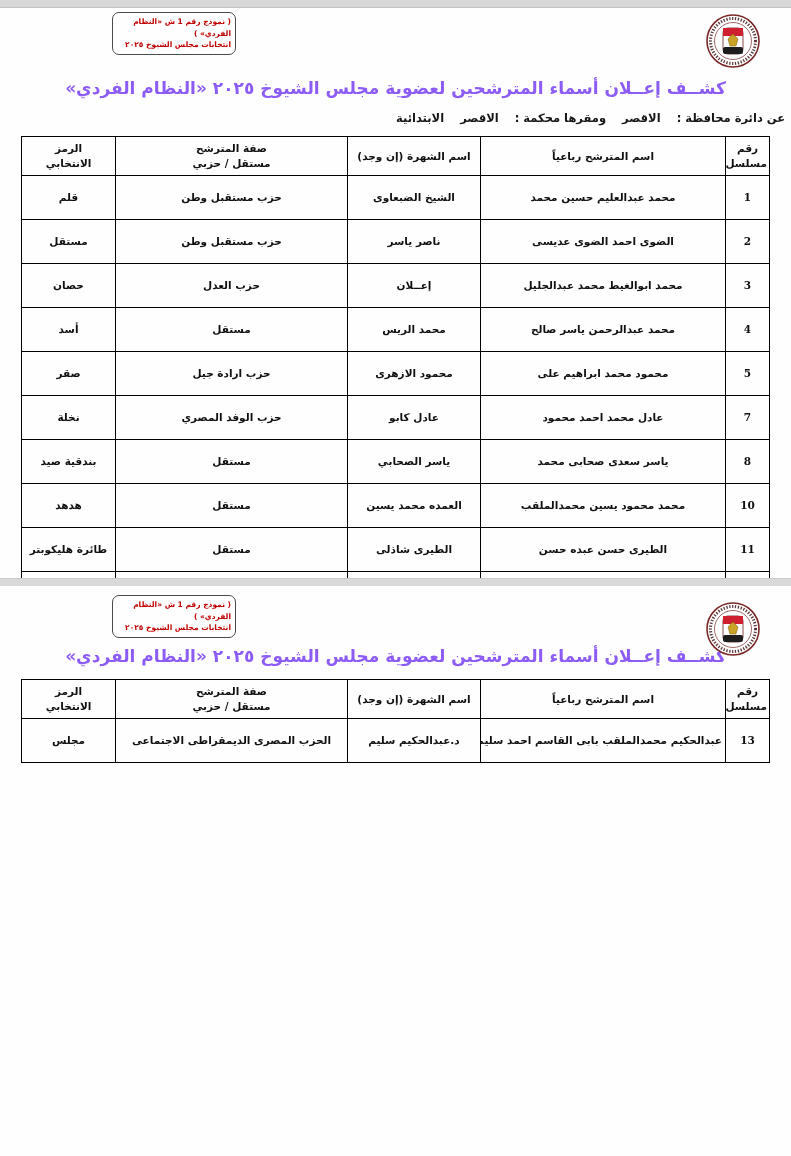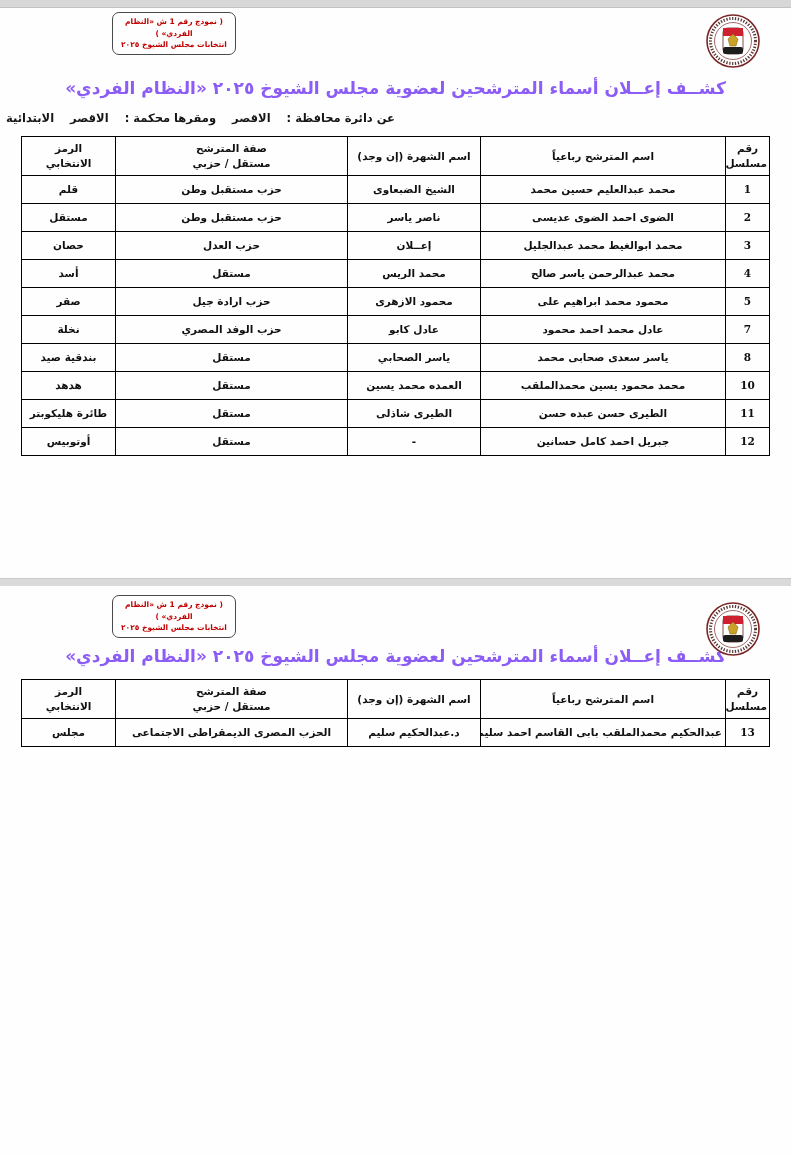--- a/index.html
+++ b/index.html
@@ -24,58 +24,58 @@
     direction: rtl;
   }
   .page-1 { top:8px;  height:570px; }
   .page-2 { top:586px; height:570px; }
 
   .stamp-box {
     position:absolute; left:112px; width:114px;
     border:1px solid #4a4a4a; border-radius:7px;
     padding:3px 4px;
     color:#c00000; font-size:7.5px; font-weight:bold;
-    text-align:center; line-height:1.55;
+    text-align:right; line-height:1.55;
     direction: rtl;
   }
   .page-1 .stamp-box { top:4px; }
   .page-2 .stamp-box { top:9px; }
 
   .authority-logo { position:absolute; left:706px; }
   .page-1 .authority-logo { top:6px; }
   .page-2 .authority-logo { top:16px; }
 
   .doc-title {
     text-align:center; color:#8b5cf6; font-weight:bold;
     font-size:17px; line-height:1.3;
   }
   .page-1 .doc-title { padding-top:58px; }
   .page-2 .doc-title { padding-top:48px; }
 
   .doc-subtitle {
-    margin-top:9px; text-align:left;
+    margin-top:9px; text-align:right;
     color:#161616; font-weight:bold; font-size:11.5px;
   }
   .doc-subtitle span { margin:0 6px; }
 
   table.candidates-table {
     width:748px; margin:11px auto 0 auto;
     border-collapse:collapse; direction:rtl;
     table-layout:fixed;
   }
   table.candidates-table, table.candidates-table th, table.candidates-table td {
     border:1.4px solid #000;
   }
   table.candidates-table th {
     height:38px; font-size:10.5px; font-weight:bold; color:#101010;
     text-align:center; vertical-align:middle; line-height:1.4; padding:0 2px;
   }
   table.candidates-table td {
     height:27px; font-size:10.5px; font-weight:bold; color:#101010;
-    text-align:center; vertical-align:middle; padding:0 3px;
+    text-align:center; vertical-align:middle; padding:8px 3px;
     overflow:hidden; white-space:nowrap;
   }
   col.col-serial     { width:44px; }
   col.col-name       { width:245px; }
   col.col-famous_name{ width:133px; }
   col.col-capacity   { width:232px; }
   col.col-symbol     { width:94px; }
   td.col-serial { font-size:12px; font-family:"DejaVu Serif", serif; }
 </style>
 </head>

